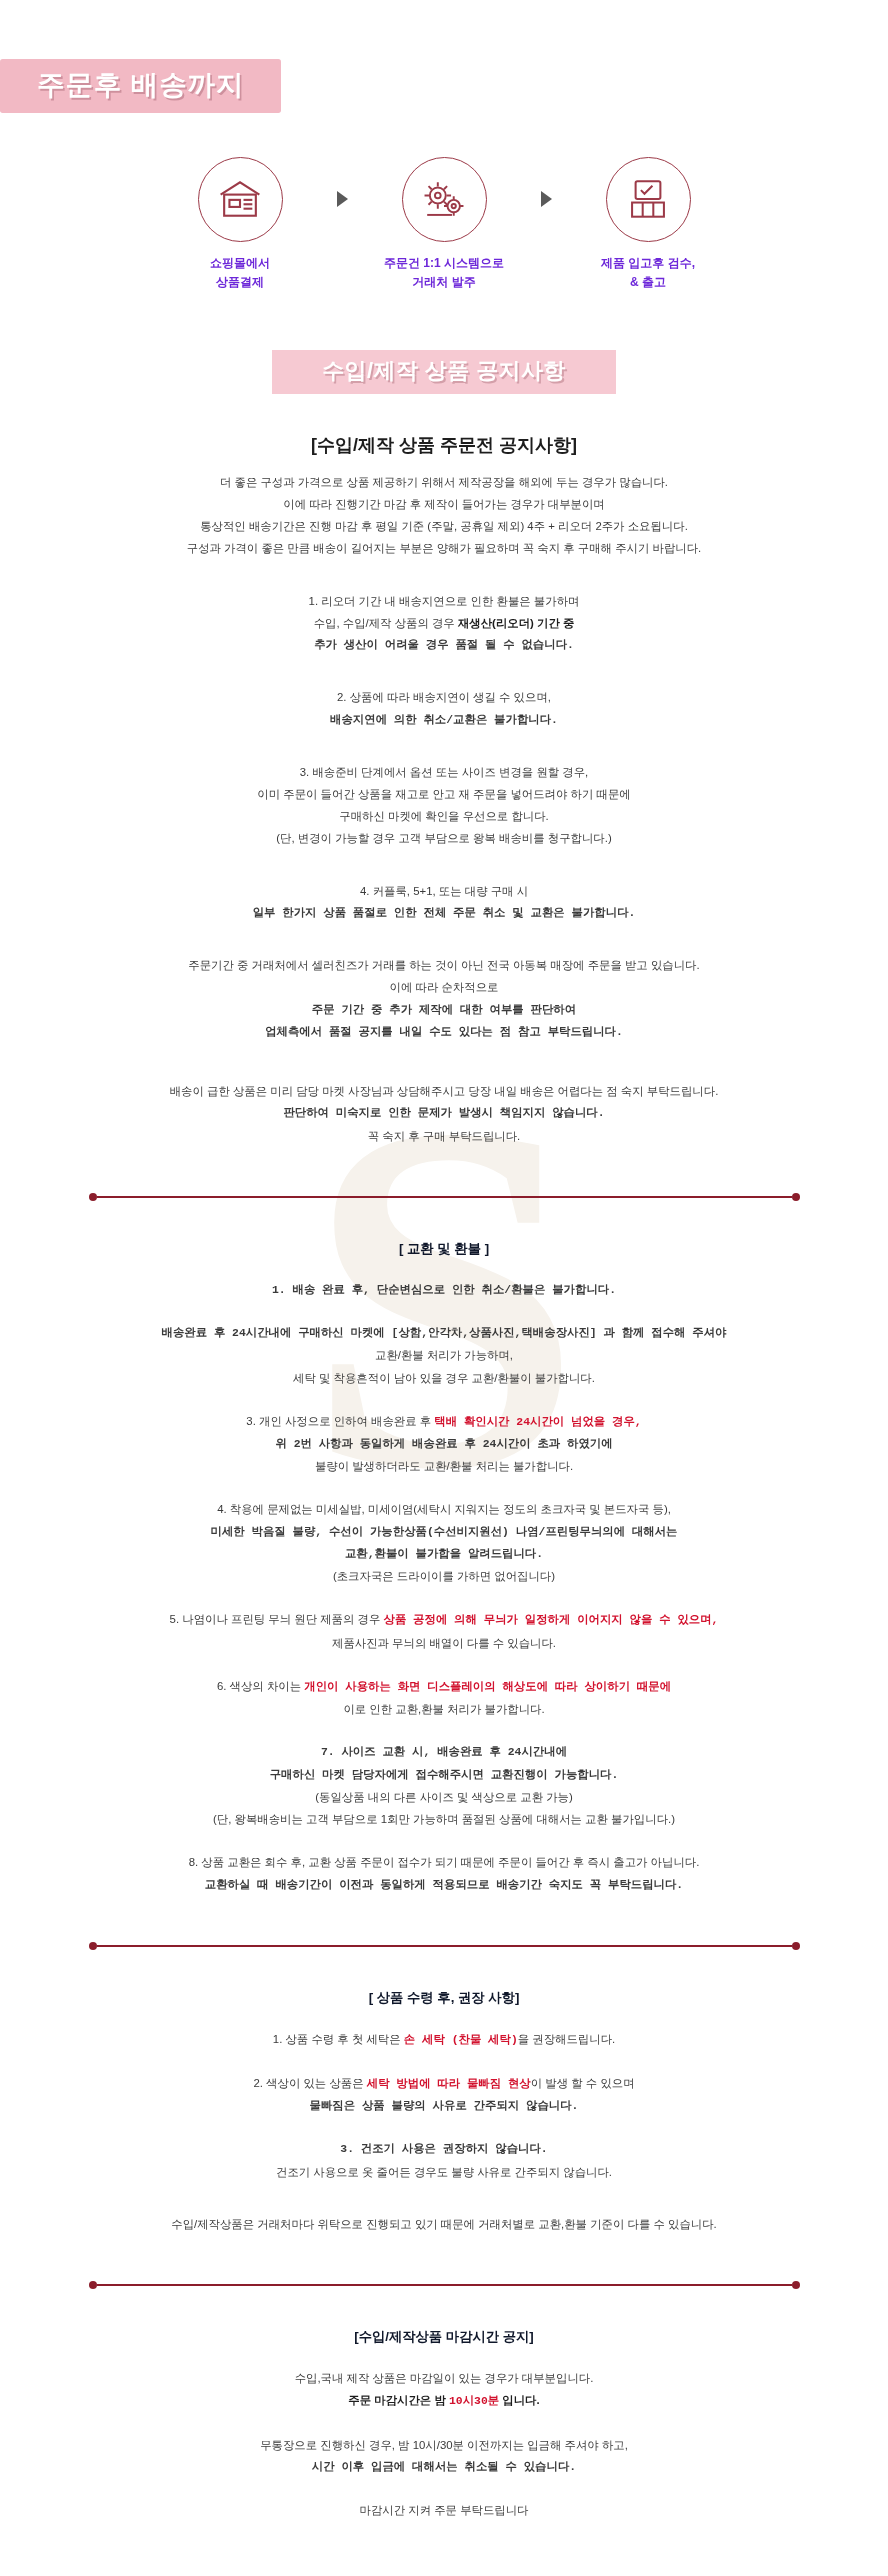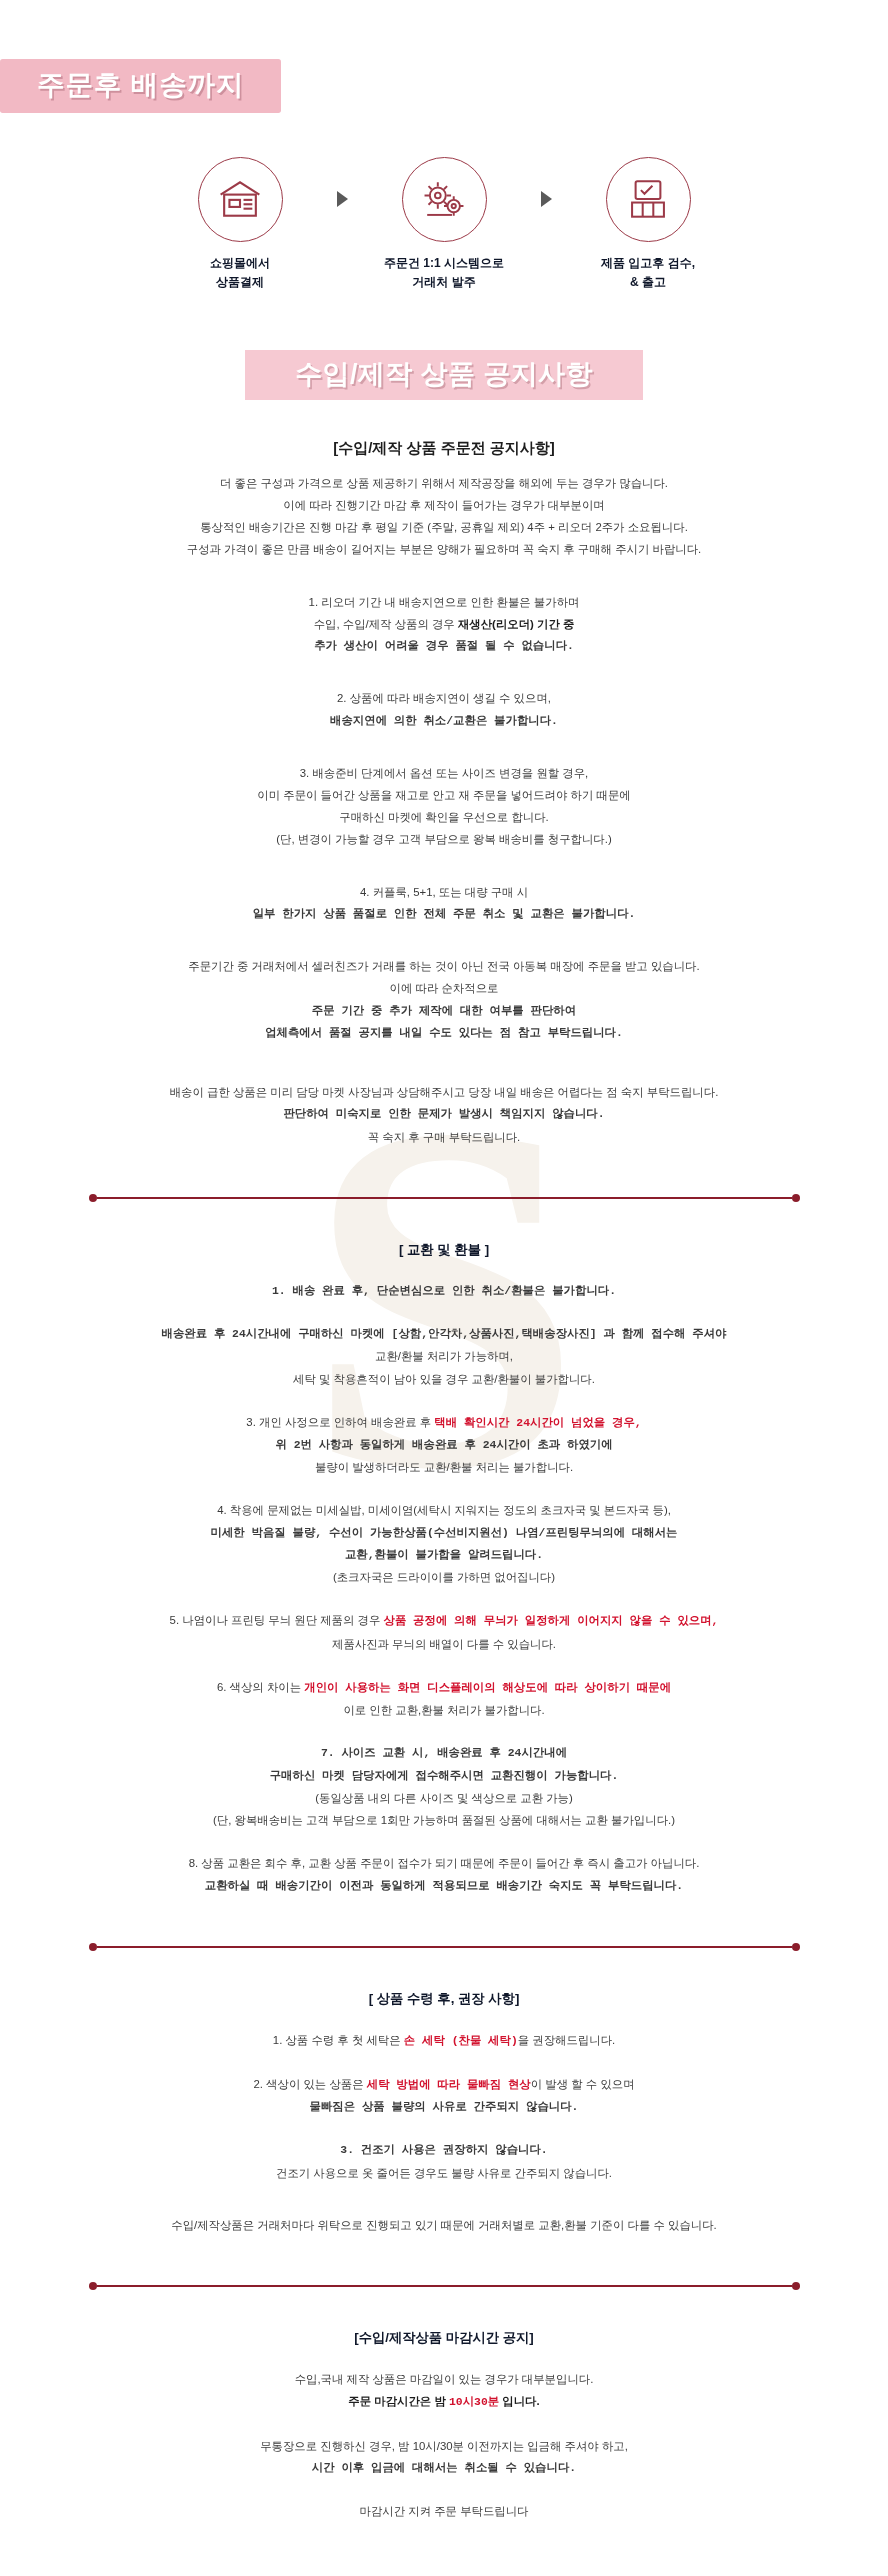--- a/index.html
+++ b/index.html
@@ -66,21 +66,21 @@
     width: 85px; height: 85px;
     border: 1.8px solid #9c3a48;
     border-radius: 50%;
     margin: 0 auto 12.4px auto;
     display: flex; align-items: center; justify-content: center;
     background: #ffffff;
   }
   .circle svg { display:block; }
   .step-label {
     font-size: 12px;
-    color: #0f172a;
+    color: #6d28d9;
     line-height: 1.55;
     font-weight: 600;
     white-space: pre-line;
   }
   .arrow {
     width: 48px;
     display: flex;
     justify-content: center;
     align-items: center;
     height: 85px;
@@ -96,37 +96,37 @@
   .title-bar-wrap {
     margin-top: 59px;
     text-align: center;
   }
   .title-bar {
     display: inline-block;
     background: #f6c9d2;
     padding: 5.3px 50px 8px 50px;
   }
   .title-bar-text {
-    font-size: 27px;
+    font-size: 22px;
     font-weight: 700;
     color: #ffffff;
     letter-spacing: 0.4px;
     text-shadow: 1.8px 1.8px 0 rgba(150,80,95,.35);
   }
 
   
   .body-area {
     width: 711px;
     margin: 0 auto;
     text-align: center;
   }
   .blk { margin-top: 30px; }
   .blk:first-child { margin-top: 39px; }
   .h-strong {
-    font-size: 15px;
+    font-size: 18px;
     font-weight: 700;
     color: #1d1d1d;
     margin-bottom: 14px;
   }
   p.line {
     margin: 0;
     font-size: 11.4px;
     line-height: 1.95;
     color: #3a3a3a;
     white-space: pre-line;

